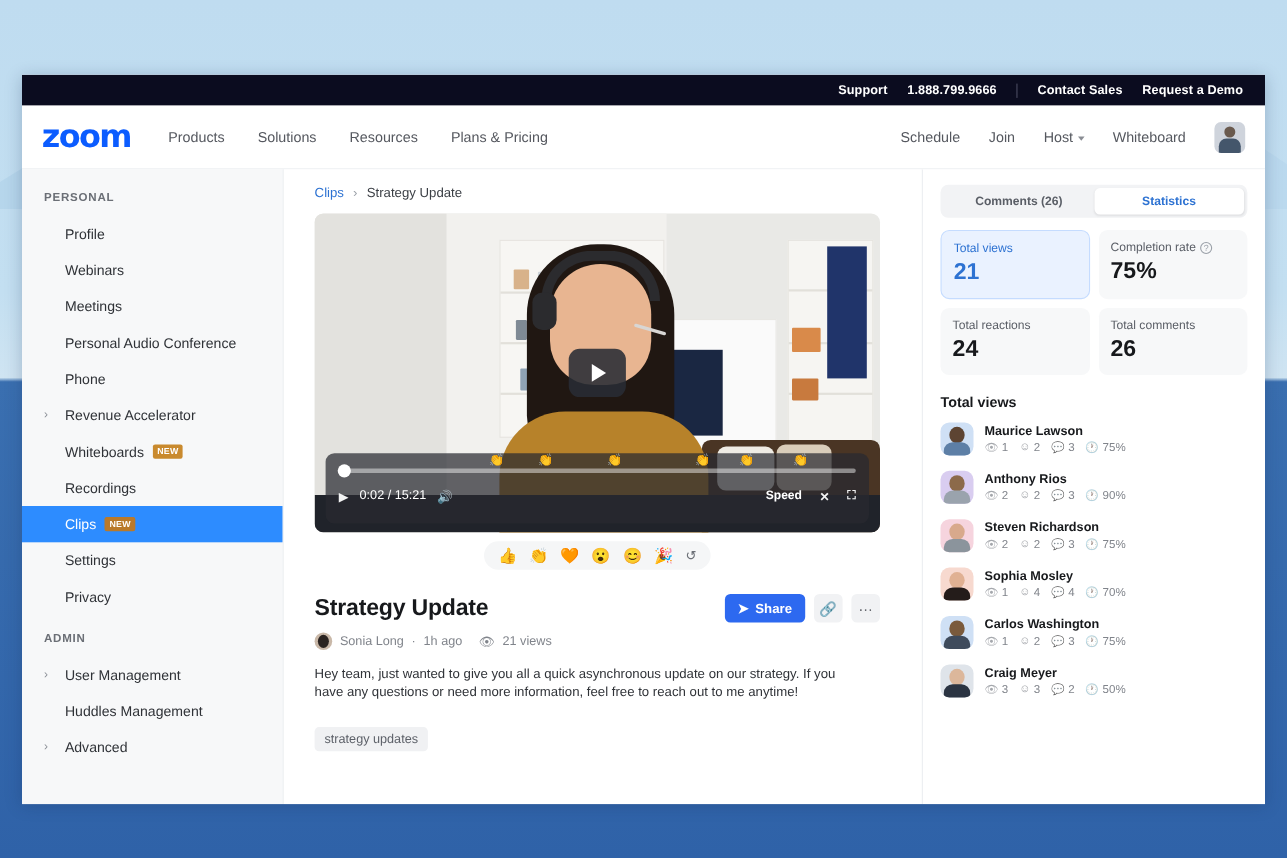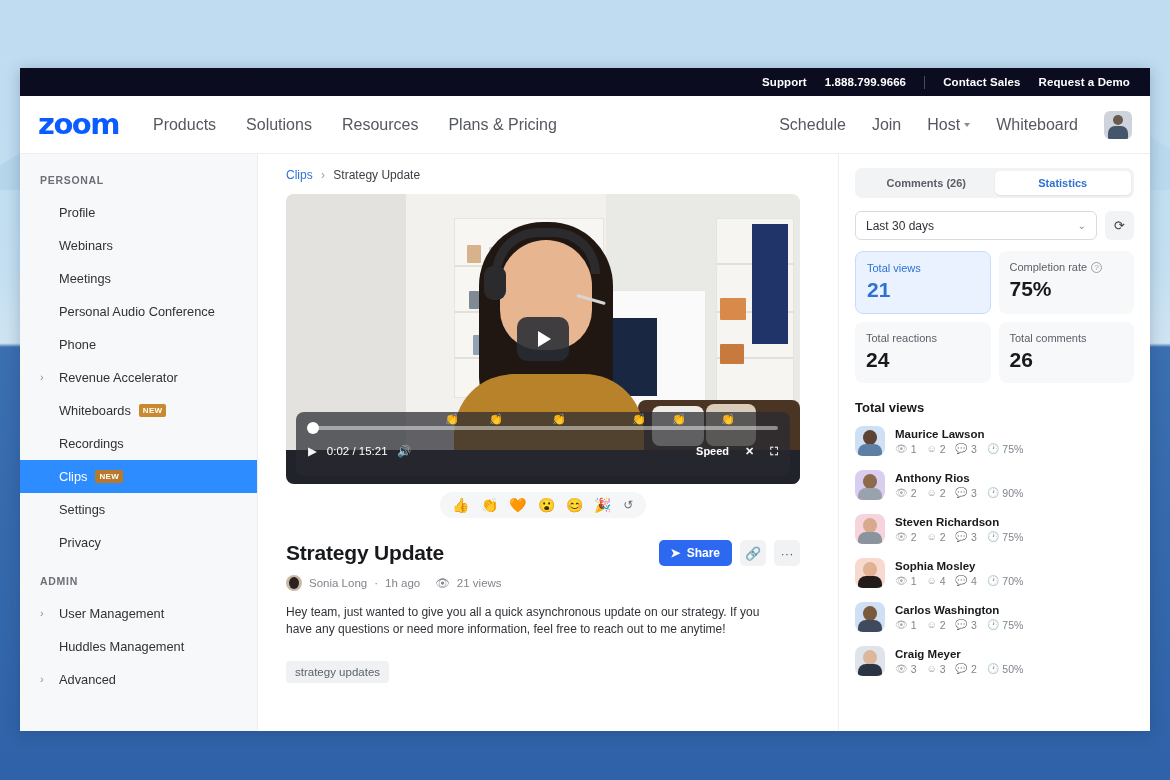--- a/index.html
+++ b/index.html
@@ -37,21 +37,21 @@
   .util-sep { width:1px; height:13px; background:#4a4b60; }
 
   
   .topnav {
     height: 58px; background:#fff; display:flex; align-items:center;
     padding: 0 18px 0 18px; border-bottom:1px solid #eceef1;
   }
   .logo { font-size: 29px; font-weight: 700; color:#0b5cff; letter-spacing:-1.5px;
           font-family:"DejaVu Sans", sans-serif; line-height:1; margin-right:34px; }
   .navlinks { display:flex; gap:30px; }
-  .navlinks a, .rightnav a { color:#55585f; font-size:16px; text-decoration:none; }
+  .navlinks a, .rightnav a { color:#55585f; font-size:13px; text-decoration:none; }
   .rightnav { margin-left:auto; display:flex; align-items:center; gap:26px; }
   .caret { display:inline-block; width:0;height:0; margin-left:4px;
            border-left:3.5px solid transparent; border-right:3.5px solid transparent;
            border-top:4px solid #8a8d94; vertical-align:middle; }
   .avatar-top { width:28px;height:28px;border-radius:6px; overflow:hidden;
                 background:#cfd4dc; position:relative; }
   .avatar-top .head{position:absolute;left:9px;top:4px;width:10px;height:10px;border-radius:50%;background:#6a5a4e;}
   .avatar-top .body{position:absolute;left:4px;top:15px;width:20px;height:14px;border-radius:7px 7px 0 0;background:#44566b;}
 
   
@@ -390,29 +390,20 @@
       <div class="desc">Hey team, just wanted to give you all a quick asynchronous update on our strategy. If you have any questions or need more information, feel free to reach out to me anytime!</div>
       <div class="tag">strategy updates</div>
     </div>
 
     <div class="rightpanel">
       <div class="tabs">
         <div class="tab">Comments (26)</div>
         <div class="tab active">Statistics</div>
       </div>
 
-      <div class="filter-row">
-        <div class="select">
-          <span>Last 30 days</span>
-          <span class="cv">⌄</span>
-        </div>
-        <div class="refresh">
-            <span>⟳</span>
-          </div>
-      </div>
 
       <div class="stats-grid">
         <div class="stat sel">
           <div class="lbl">
               <span>Total views</span>
             </div>
           <div class="val">21</div>
         </div>
         <div class="stat">
           <div class="lbl">

